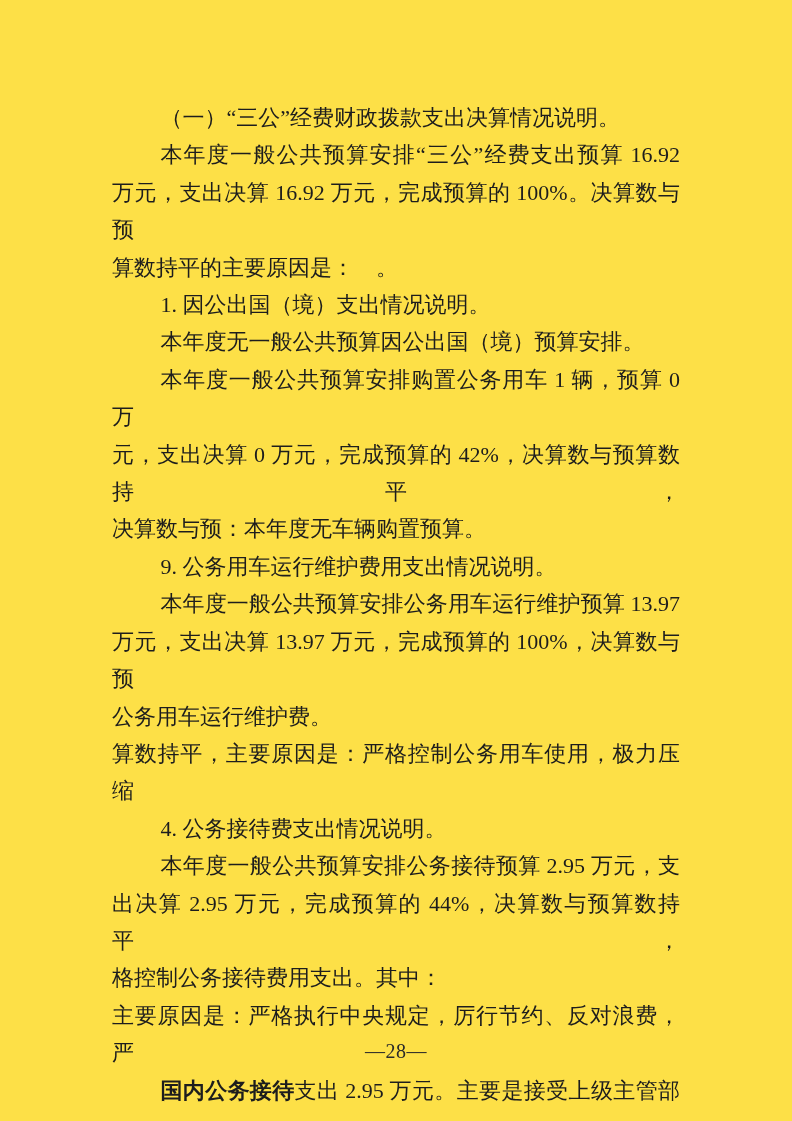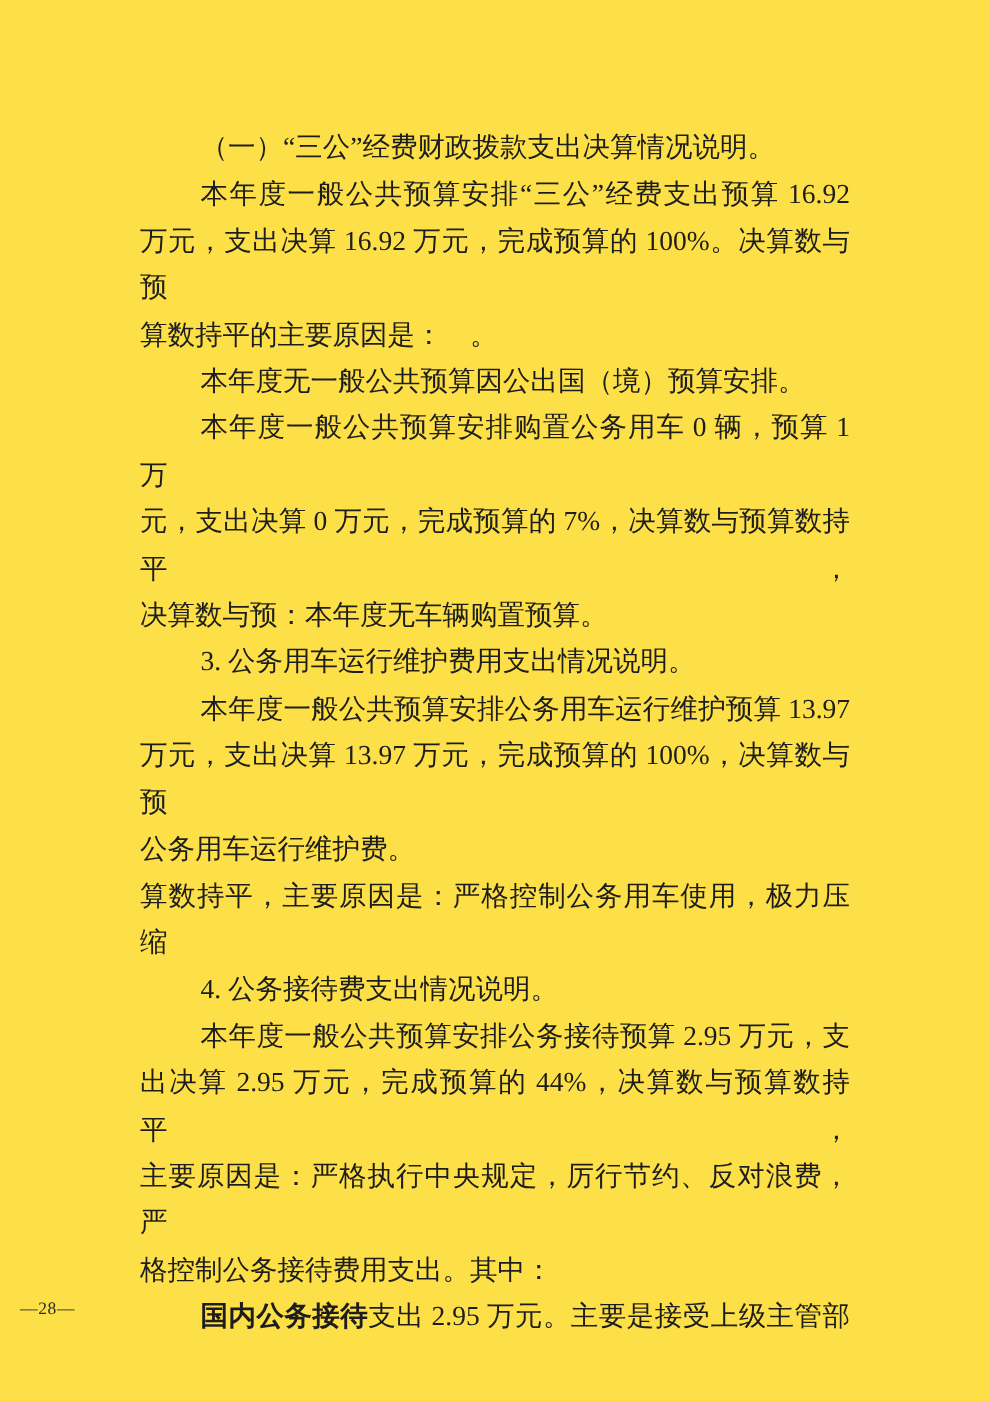--- a/index.html
+++ b/index.html
@@ -34,51 +34,52 @@
   .stretch {
     text-align: justify;
     text-align-last: justify;
     text-justify: inter-character;
   }
   .bold {
     font-weight: bold;
   }
   .footer {
     position: absolute;
-    left: 16px;
+    left: 0;
     right: 0;
     top: 1040px;
-    text-align: left;
-    font-size: 14px;
+    text-align: center;
+    font-size: 20px;
     color: #2a2a2a;
     letter-spacing: 0.5px;
   }
 </style>
 </head>
 <body>
 
 <div class="page">
   <div class="content">
     <div class="line indent">（一）“三公”经费财政拨款支出决算情况说明。</div>
     <div class="line indent stretch">本年度一般公共预算安排“三公”经费支出预算 16.92</div>
     <div class="line stretch">万元，支出决算 16.92 万元，完成预算的 100%。决算数与预</div>
     <div class="line">算数持平的主要原因是：　。</div>
+    <div class="line indent">1. 因公出国（境）支出情况说明。</div>
     <div class="line indent">本年度无一般公共预算因公出国（境）预算安排。</div>
-    <div class="line indent stretch">本年度一般公共预算安排购置公务用车 0 辆，预算 1 万</div>
-    <div class="line stretch">元，支出决算 0 万元，完成预算的 7%，决算数与预算数持平，</div>
+    <div class="line indent stretch">本年度一般公共预算安排购置公务用车 1 辆，预算 0 万</div>
+    <div class="line stretch">元，支出决算 0 万元，完成预算的 42%，决算数与预算数持平，</div>
     <div class="line">决算数与预：本年度无车辆购置预算。</div>
-    <div class="line indent">3. 公务用车运行维护费用支出情况说明。</div>
+    <div class="line indent">9. 公务用车运行维护费用支出情况说明。</div>
     <div class="line indent stretch">本年度一般公共预算安排公务用车运行维护预算 13.97</div>
     <div class="line stretch">万元，支出决算 13.97 万元，完成预算的 100%，决算数与预</div>
     <div class="line">公务用车运行维护费。</div>
     <div class="line stretch">算数持平，主要原因是：严格控制公务用车使用，极力压缩</div>
     <div class="line indent">4. 公务接待费支出情况说明。</div>
     <div class="line indent stretch">本年度一般公共预算安排公务接待预算 2.95 万元，支</div>
     <div class="line stretch">出决算 2.95 万元，完成预算的 44%，决算数与预算数持平，</div>
+    <div class="line">格控制公务接待费用支出。其中：</div>
     <div class="line stretch">主要原因是：严格执行中央规定，厉行节约、反对浪费，严</div>
-    <div class="line">格控制公务接待费用支出。其中：</div>
     <div class="line indent stretch"><span class="bold">国内公务接待</span><span>支出 2.95 万元。主要是接受上级主管部</span></div>
 
   </div>
   <div class="footer">
     <span>—28—</span>
   </div>
 </div>
 
 </body></html>

